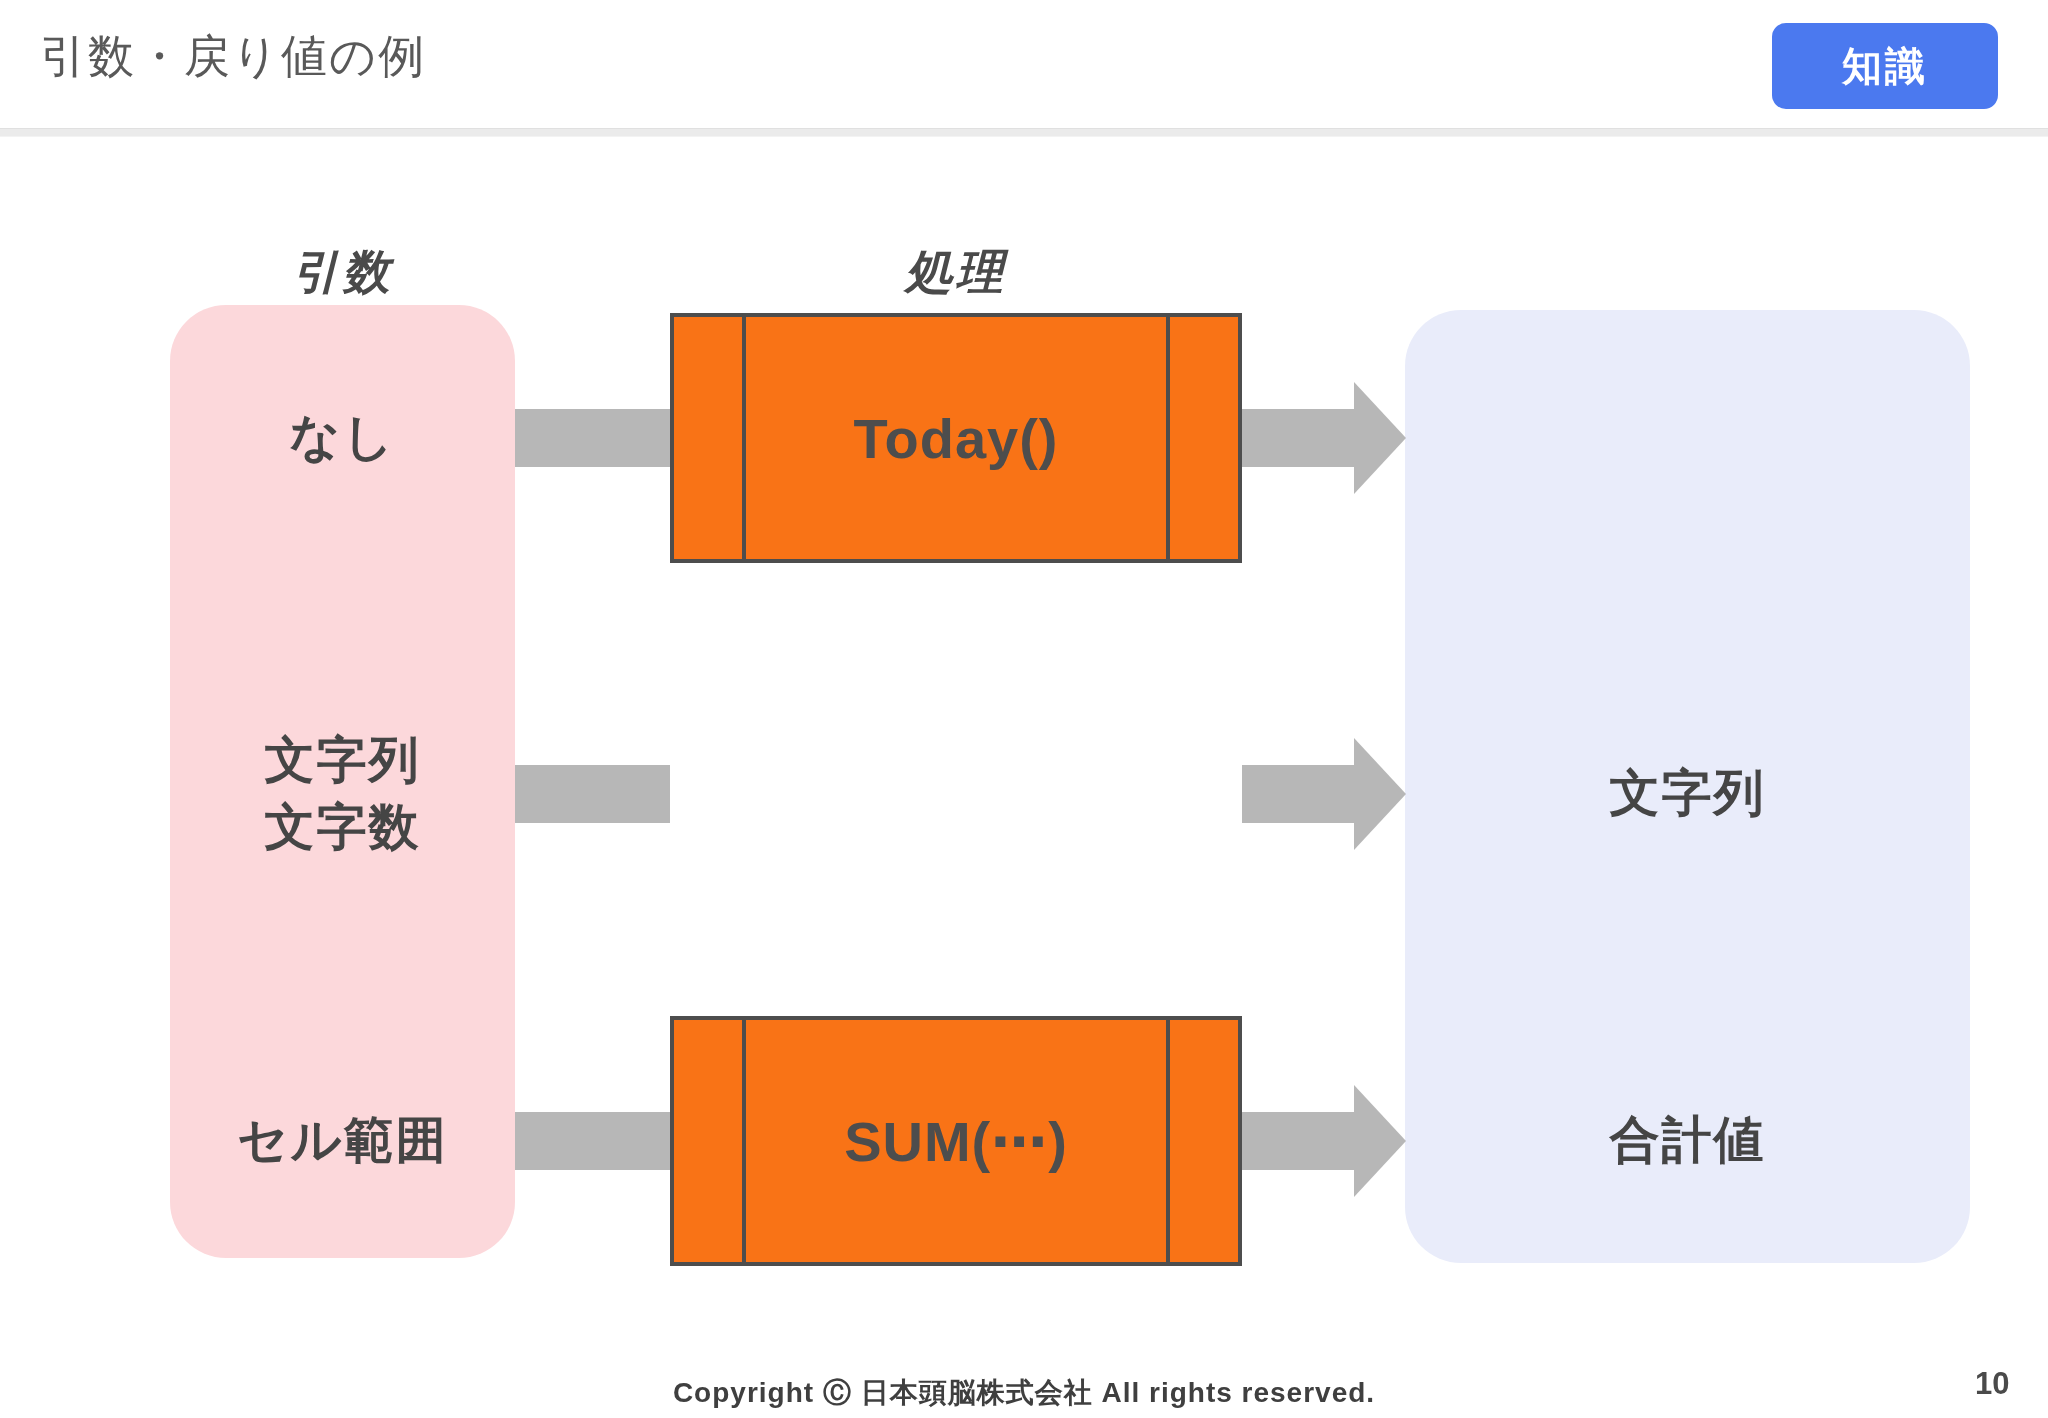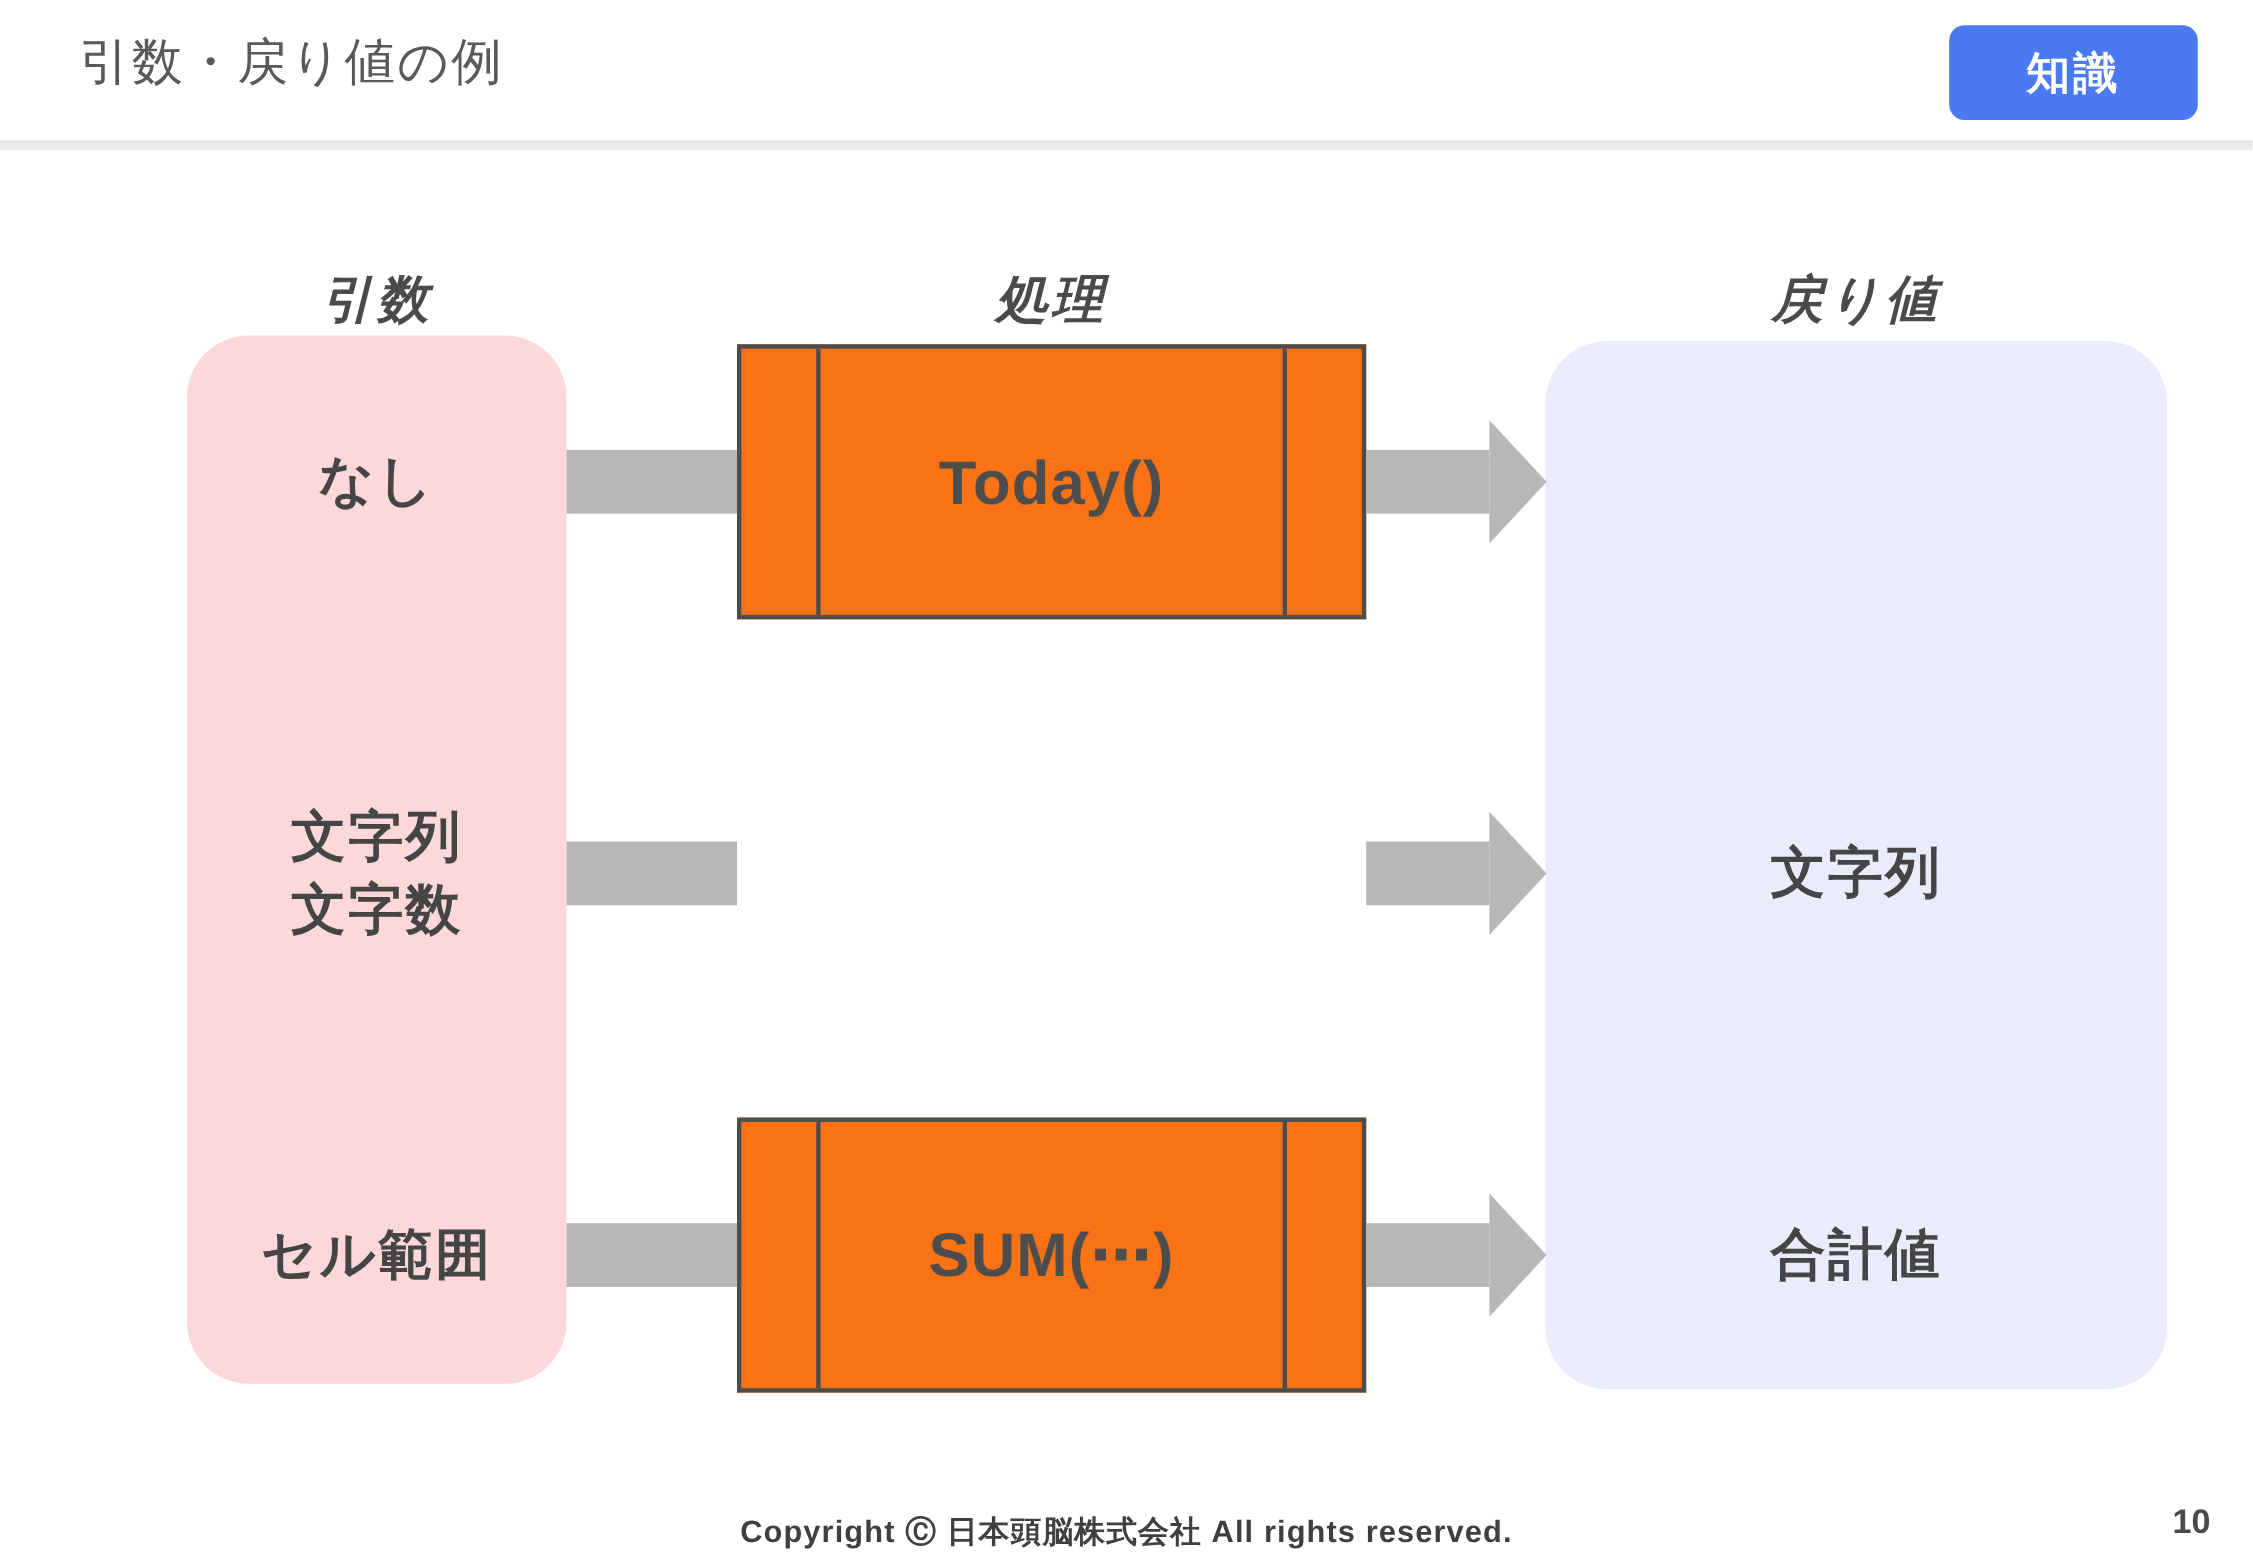--- a/index.html
+++ b/index.html
@@ -11,21 +11,21 @@
     --heading-text:#4a4a4a;
     --title-text:#595959;
     --divider:#ebebeb;
     --footer-text:#3f3f3f;
   }
   *{margin:0;padding:0;box-sizing:border-box;}
   html,body{width:2048px;height:1418px;background:#fff;}
   body{font-family:"Liberation Sans","DejaVu Sans",sans-serif;}
   .slide{position:relative;width:2048px;height:1418px;background:#fff;overflow:hidden;}
 
-  .title{position:absolute;left:72px;top:26px;font-size:46px;font-weight:500;color:var(--title-text);letter-spacing:2px;}
+  .title{position:absolute;left:40px;top:26px;font-size:46px;font-weight:500;color:var(--title-text);letter-spacing:2px;}
   .badge{position:absolute;left:1772px;top:23px;width:226px;height:86px;background:var(--badge-bg);
          border-radius:14px;color:#fff;font-size:40px;font-weight:bold;display:flex;align-items:center;justify-content:center;letter-spacing:3px;}
   .divider{position:absolute;left:0;top:128px;width:2048px;height:9px;background:var(--divider);
            border-top:1px solid #e0e0e0;border-bottom:1px solid #f3f3f3;}
 
   .col-header{position:absolute;top:234px;height:76px;display:flex;align-items:center;justify-content:center;
               font-size:47px;font-weight:bold;color:var(--heading-text);letter-spacing:4px;font-style:italic;}
 
   .panel{position:absolute;border-radius:56px;}
   .panel.pink{left:170px;top:305px;width:345px;height:953px;background:var(--argument-panel);}
@@ -53,21 +53,20 @@
 <body>
 
 <div class="slide">
 
   <div class="title">引数・戻り値の例</div>
   <div class="badge">知識</div>
   <div class="divider"></div>
 
   <div class="col-header" style="left:170px;width:345px;">引数</div>
   <div class="col-header" style="left:670px;width:572px;">処理</div>
-  <div class="col-header" style="left:1405px;width:565px;">戻り値</div>
 
   <div class="panel pink"></div>
   <div class="panel blue"></div>
 
   <div class="cell-label" style="left:170px;top:313px;width:345px;height:250px;">なし</div>
   <div class="arrow-body" style="left:515px;top:409px;width:155px;"></div>
   <div class="proc-box" style="top:313px;">
     <span class="proc-label">Today()</span>
   </div>
   <div class="arrow-body" style="left:1242px;top:409px;width:112px;"></div>

